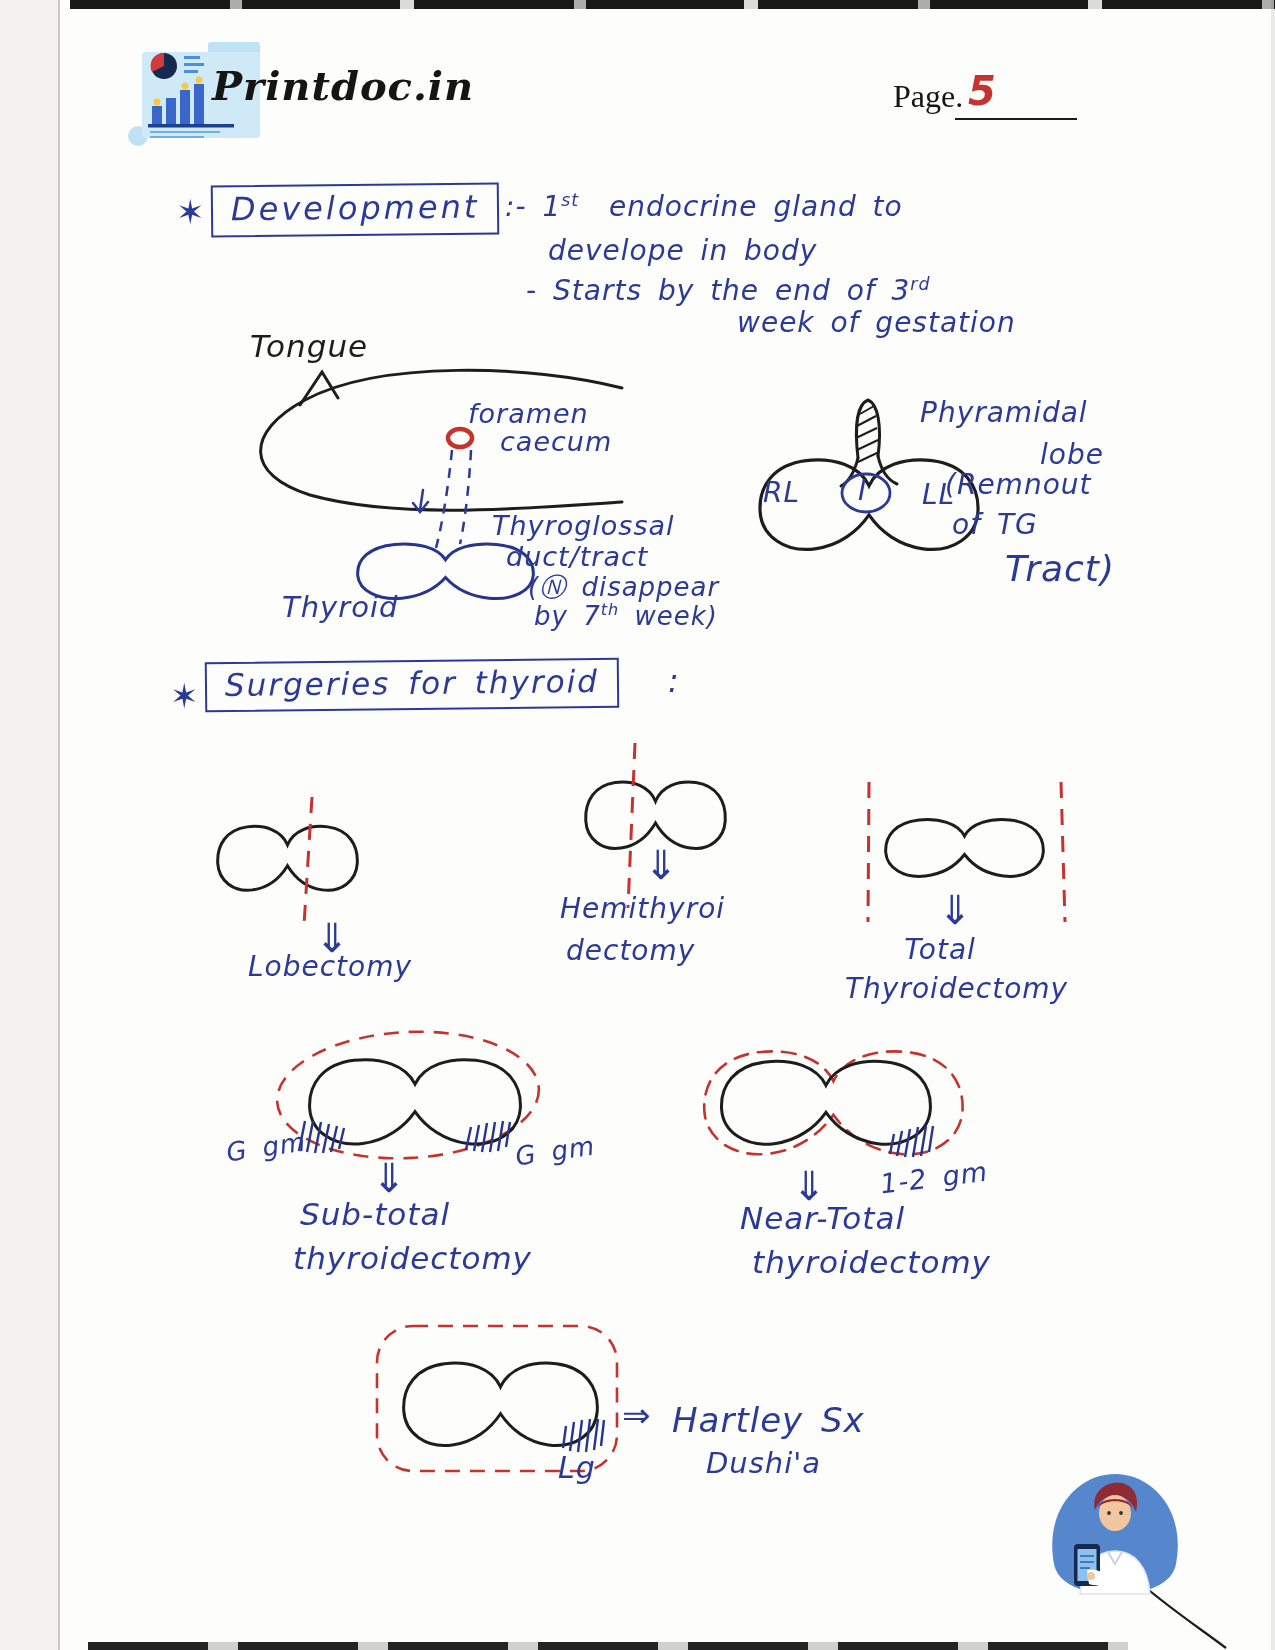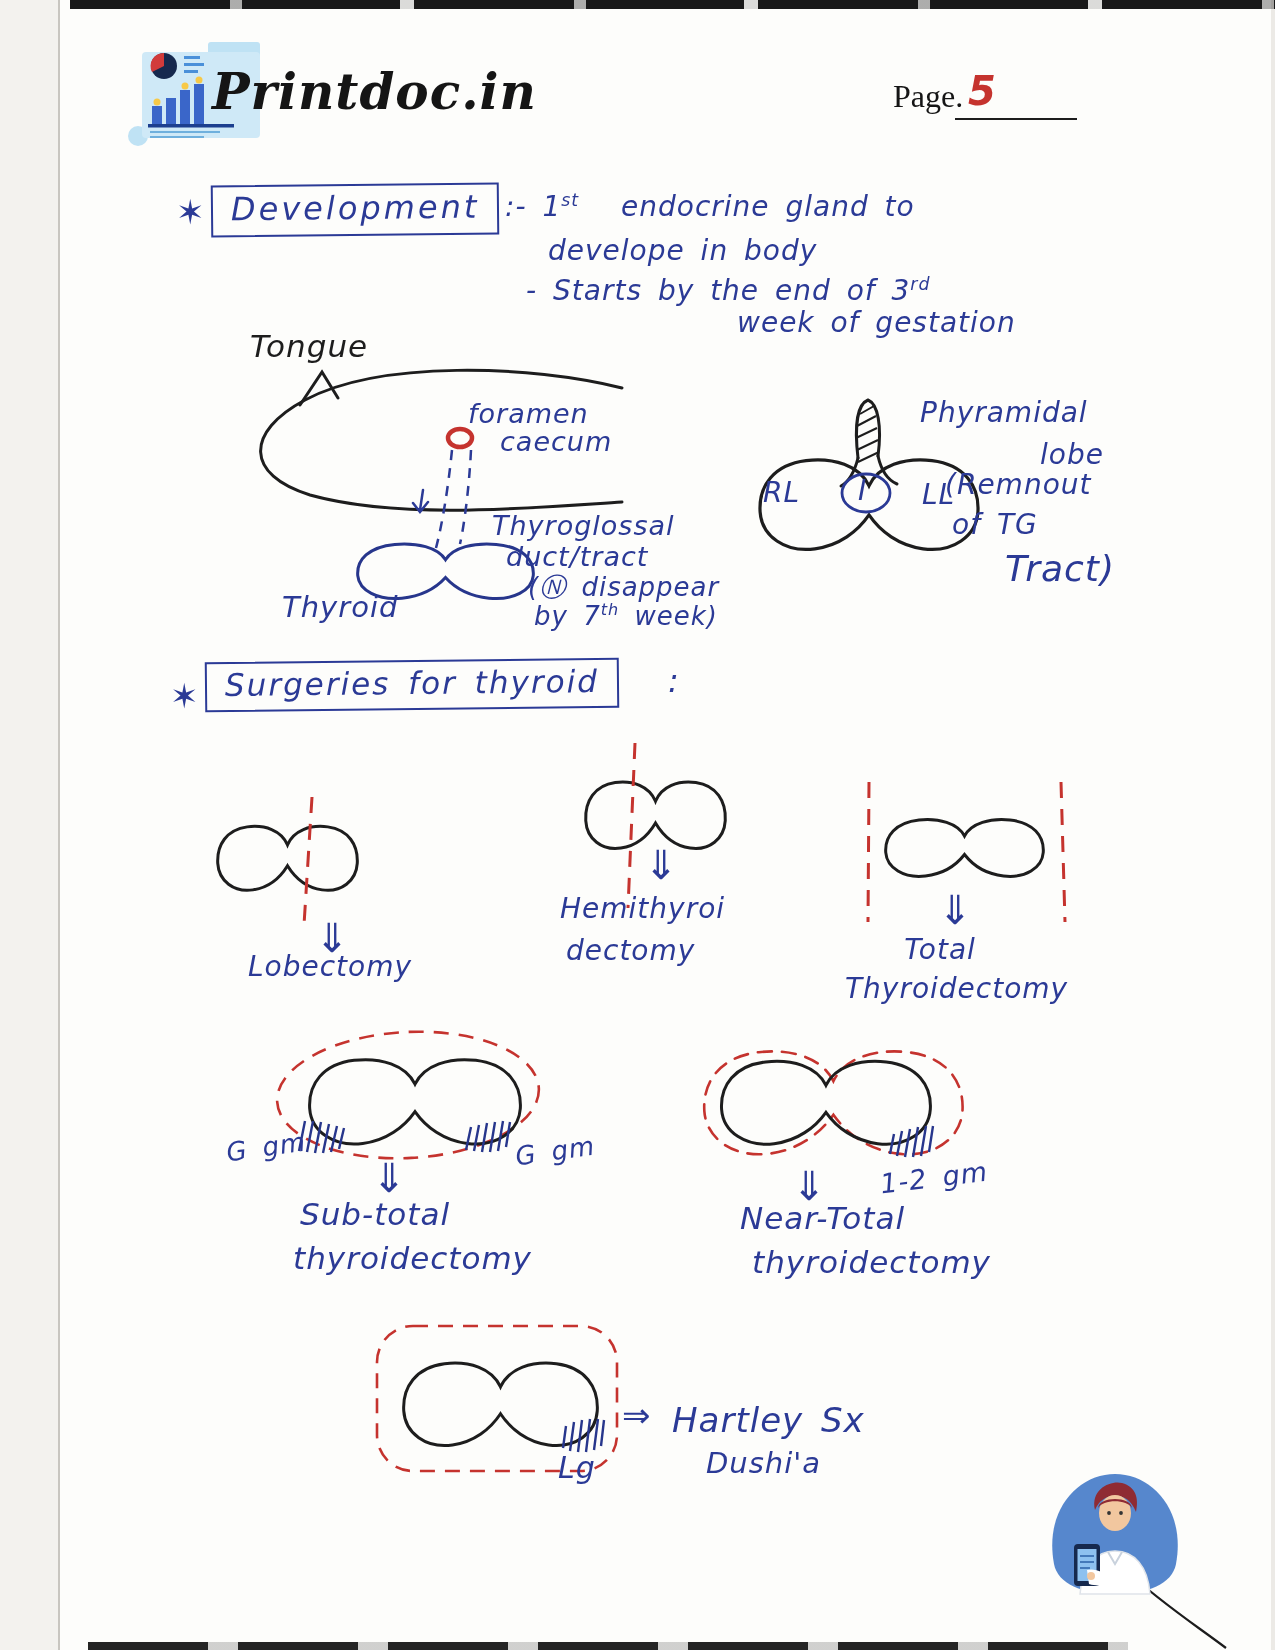--- a/index.html
+++ b/index.html
@@ -9,21 +9,21 @@
   .hw{font-family:"DejaVu Sans",sans-serif;font-style:italic;color:#2b3a96;
       letter-spacing:1px;word-spacing:6px;white-space:nowrap;}
   .hwk{color:#1d1d1d;}
   .hwr{color:#c5332e;}
   .sup{font-size:0.62em;vertical-align:super;text-align:right;}
   .boxed{border:2.5px solid #2b3a96;padding:3px 18px 7px;transform:rotate(-0.6deg);}
   .star{font-style:normal;font-size:34px;color:#2b3a96;}
   .darr{font-style:normal;font-size:40px;color:#2b3a96;line-height:1;}
   .imp{font-style:normal;font-size:34px;color:#2b3a96;line-height:1;}
   .brand{font-family:"DejaVu Serif",serif;font-style:italic;font-weight:700;
-         font-size:50px;color:#151515;letter-spacing:1px;}
+         font-size:40px;color:#151515;letter-spacing:1px;}
   .serif{font-family:"Liberation Serif","DejaVu Serif",serif;color:#151515;}
   .ctr{text-align:center;}
   svg{overflow:visible;display:block;}
   .scan-top{left:70px;top:0;width:1205px;height:9px;
     background:repeating-linear-gradient(90deg,#191919 0 160px,rgba(25,25,25,.35) 160px 172px,#191919 172px 330px,rgba(25,25,25,.15) 330px 344px);}
   .scan-bottom{left:88px;bottom:0;width:1040px;height:8px;
     background:repeating-linear-gradient(90deg,#242424 0 120px,rgba(30,30,30,.2) 120px 150px);}
   .margin-left{left:0;top:0;width:58px;height:100%;background:#f3f2ee;}
   .edge-left{left:58px;top:0;width:2px;height:100%;background:#c8c6c0;}
   .edge-right{right:0;top:0;width:4px;height:100%;background:#eceae6;}
@@ -70,21 +70,21 @@
   </svg>
   <div class="abs brand" style="left:212px;top:62px">Printdoc.in</div>
   <div class="abs serif" style="left:893px;top:78px;font-size:32px">Page.</div>
   <div class="abs hw hwr" style="left:968px;top:68px;font-size:40px;font-weight:700">5</div>
   <div class="abs" style="left:955px;top:118px;width:122px;border-bottom:2.5px solid #1d1d1d"></div>
 
   <div class="abs star" style="left:176px;top:192px">✶</div>
   <div class="abs hw boxed" style="left:211px;top:184px;font-size:32px;letter-spacing:3px">Development</div>
   <div class="abs hw" style="left:505px;top:190px;font-size:28px">
     <span>:- 1</span><span class="sup">st</span>
-    <span style="margin-left:26px">endocrine gland to</span>
+    <span style="margin-left:14px">endocrine gland to</span>
   </div>
   <div class="abs hw" style="left:548px;top:234px;font-size:28px">develope in body</div>
   <div class="abs hw" style="left:526px;top:274px;font-size:28px">
     <span>- Starts by the end of 3</span><span class="sup">rd</span>
   </div>
   <div class="abs hw" style="left:737px;top:306px;font-size:28px">week of gestation</div>
 
   <svg class="abs" style="left:230px;top:330px" width="520" height="310">
     <path d="M392,58 C300,35 150,30 75,70 C15,102 15,145 80,165 C170,190 300,178 392,172" fill="none" stroke="#1d1d1d" stroke-width="3" stroke-linecap="round"></path>
     <path d="M70,75 L92,42 L108,68" fill="none" stroke="#1d1d1d" stroke-width="3" stroke-linecap="round"></path>

